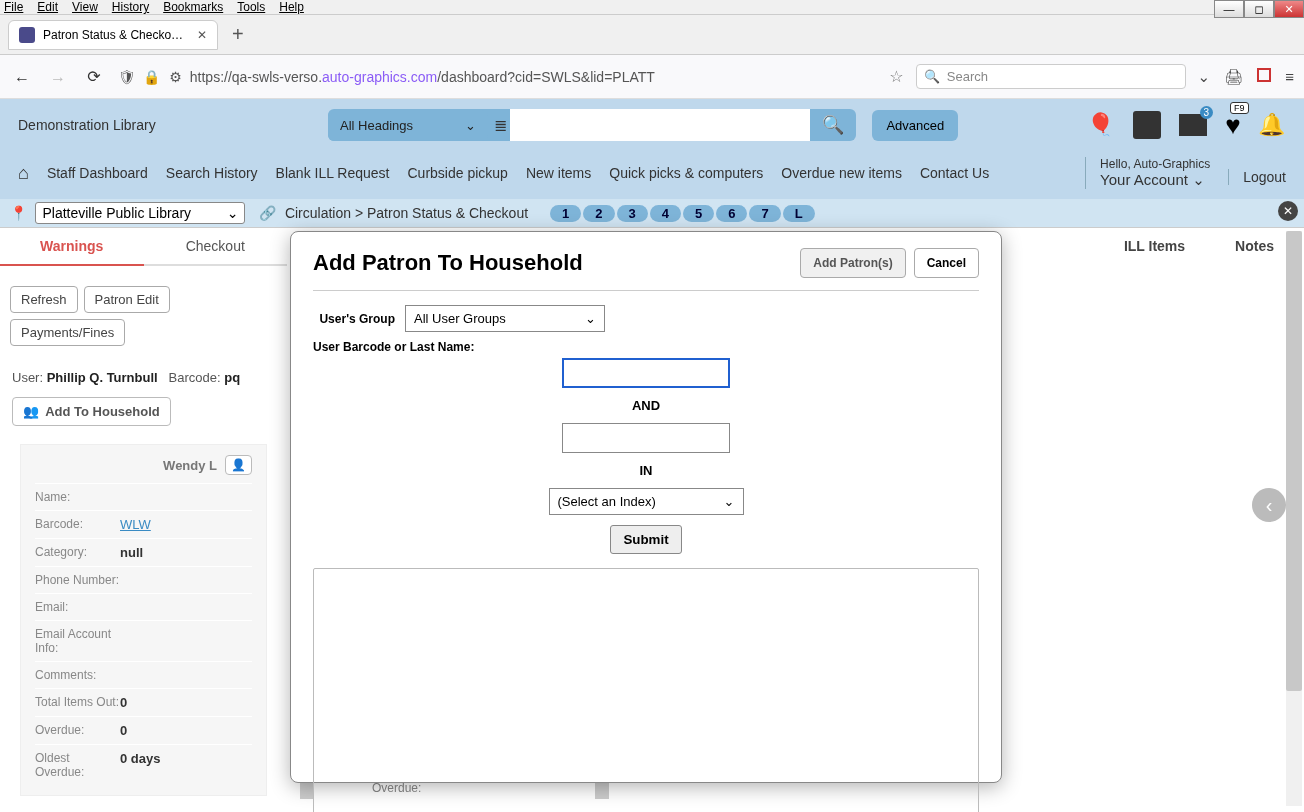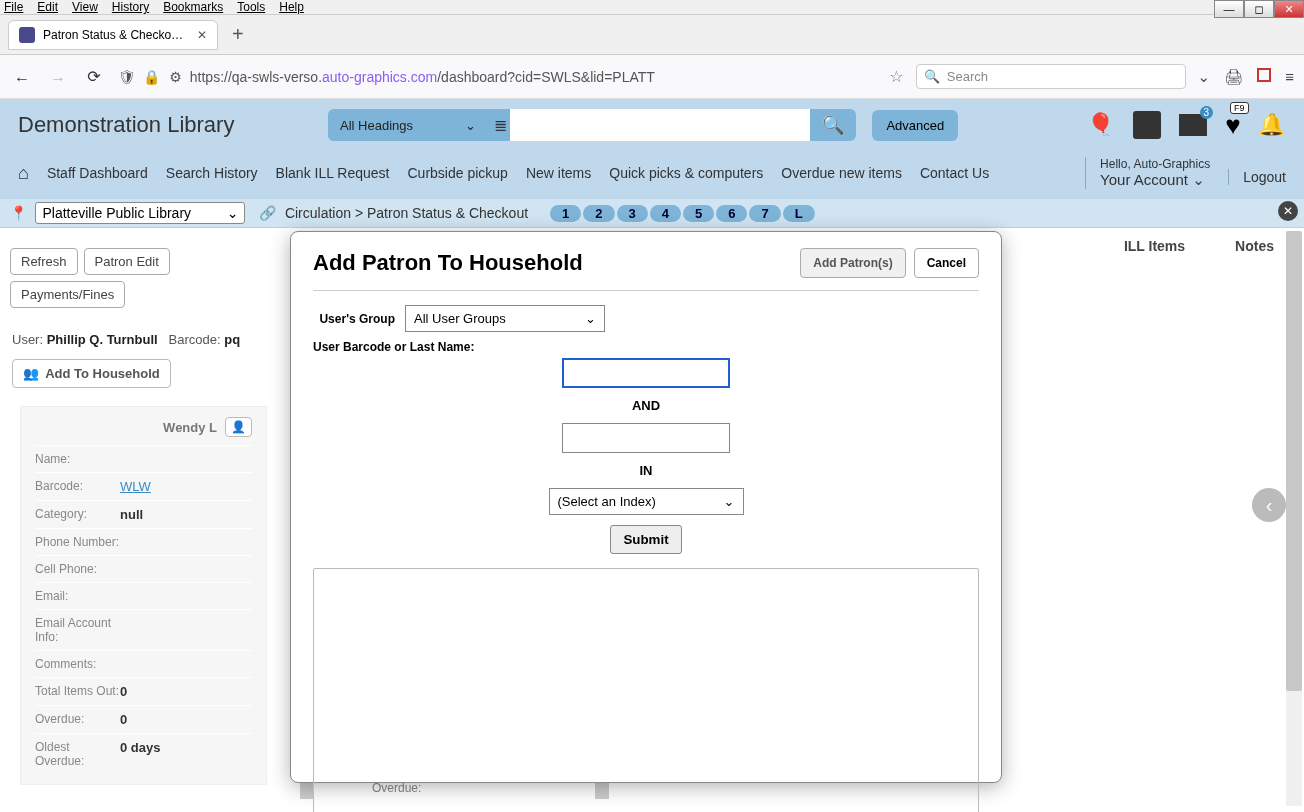--- a/index.html
+++ b/index.html
@@ -26,21 +26,21 @@
 .url-input .lock { color: #777; }
 .url-text .domain { color: #8b5cf6; }
 .star { font-size: 16px; color: #777; }
 .search-box { width: 270px; background: #fff; border: 1px solid #ccc; border-radius: 4px; padding: 4px 8px; display: flex; align-items: center; gap: 6px; color: #888; }
 .toolbar-icons { display: flex; gap: 14px; font-size: 15px; color: #444; }
 .toolbar-icons .red-box { width:14px; height:14px; border:2px solid #c33; display:inline-block;}
 
 
 .app { background: #bfd8ec; }
 .app-top { display: flex; align-items: center; padding: 10px 18px; gap: 20px; }
-.brand { font-size: 22px; color: #333; flex: 0 0 290px; }
+.brand { font-size: 14px; color: #333; flex: 0 0 290px; }
 .heading-select { background: #7eb4d8; border-radius: 6px; padding: 8px 12px; width: 160px; display: flex; justify-content: space-between; align-items: center; color: #222; }
 .search-main { display: flex; align-items: center; background: #7eb4d8; border-radius: 6px; }
 .search-main input { border: none; background: #fff; width: 300px; height: 32px; padding: 0 8px; }
 .search-main .mag { padding: 0 12px; color: #1a6fa0; font-size: 18px; }
 .adv-btn { background: #7eb4d8; padding: 8px 14px; border-radius: 6px; margin-left: -4px; }
 .stack-icon { width: 16px; color:#333; font-size:16px; margin-left:6px; }
 .top-icons { margin-left: auto; display: flex; gap: 18px; align-items: center; }
 .balloon-icon { font-size: 22px; }
 .film-icon { width:28px; height:28px; background:#333; border-radius:3px; display:inline-block; }
 .news-icon { width:28px; height:22px; background:#333; display:inline-block; position:relative;}
@@ -220,20 +220,24 @@
       <span class="pill">6</span>
       <span class="pill">7</span>
       <span class="pill">L</span>
     </div>
     <div class="close-circle">✕</div>
   </div>
 </div>
 
 <div class="content">
   <div class="left-col">
+    <div class="tabs-row">
+      <div class="tabpill active">Warnings</div>
+      <div class="tabpill">Checkout</div>
+    </div>
     <div class="action-row">
       <button class="btn-outline">Refresh</button>
       <button class="btn-outline">Patron Edit</button>
       <button class="btn-outline">Payments/Fines</button>
     </div>
     <div class="userline">
       <span>User:</span> <b>Phillip Q. Turnbull</b>&nbsp;&nbsp;
       <span>Barcode:</span> <b>pq</b>
     </div>
     <button class="add-hh">
@@ -253,23 +257,20 @@
       <div class="field-row">
           <div class="field-label">Barcode:</div>
           <div class="field-val link">WLW</div>
         </div>
       <div class="field-row">
           <div class="field-label">Category:</div>
           <div class="field-val">null</div>
         </div>
       <div class="field-row">
           <div class="field-label">Phone Number:</div>
-        </div>
-      <div class="field-row">
-          <div class="field-label">Cell Phone:</div>
         </div>
       <div class="field-row">
           <div class="field-label">Email:</div>
         </div>
       <div class="field-row">
           <div class="field-label">Email Account Info:</div>
         </div>
       <div class="field-row">
           <div class="field-label">Comments:</div>
         </div>

